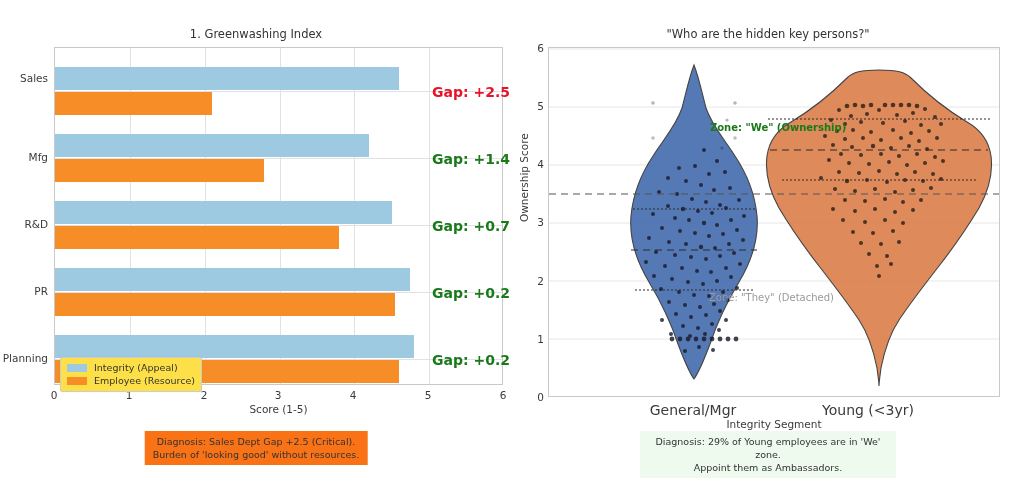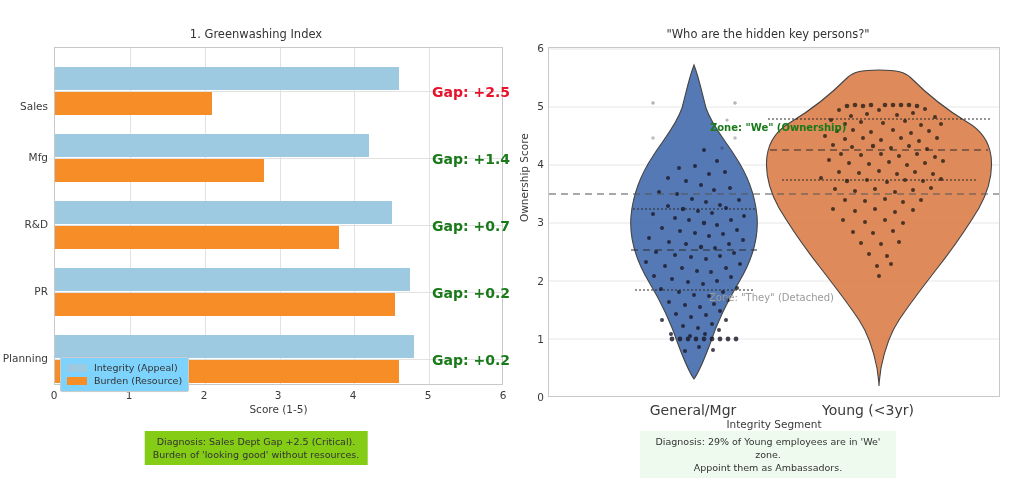--- a/index.html
+++ b/index.html
@@ -104,21 +104,21 @@
     position: absolute;
     font-size: 14px;
     font-weight: bold;
     white-space: nowrap;
   }
 
   .legend-box {
     position: absolute;
     left: 60px;
     top: 357px;
-    background: #7dd3fc;
+    background: #fde047;
     border: 1px solid #cccccc;
     border-radius: 2px;
     padding: 3px 6px 4px 6px;
     box-shadow: 0 0 2px rgba(0,0,0,0.06);
   }
   .legend-row {
     display: flex;
     align-items: center;
     height: 13px;
   }
@@ -142,21 +142,21 @@
     line-height: 13px;
     text-align: center;
     white-space: pre-line;
     padding: 4px 8px;
     color: #333333;
   }
   #bar-caption {
     left: 50%;
     transform: translateX(-50%);
     top: 431px;
-    background: #84cc16;
+    background: #f97316;
   }
   #violin-caption {
     left: 50%;
     transform: translateX(-50%);
     top: 431px;
     background: #eefaee;
   }
 
   
   #violin-title { top: 12px; }
@@ -261,21 +261,21 @@
       <div class="bar appeal" style="top:153px; left:0; width:337px"></div>
       <div class="bar reality" style="top:178px; left:0; width:284px"></div>
 
       <div class="bar appeal" style="top:220px; left:0; width:355px"></div>
       <div class="bar reality" style="top:245px; left:0; width:340px"></div>
 
       <div class="bar appeal" style="top:287px; left:0; width:359px"></div>
       <div class="bar reality" style="top:312px; left:0; width:344px"></div>
     </div>
 
-    <div class="ylab-wrap" style="top:100px">Sales</div>
+    <div class="ylab-wrap" style="top:72px">Sales</div>
     <div class="ylab-wrap" style="top:151px">Mfg</div>
     <div class="ylab-wrap" style="top:218px">R&amp;D</div>
     <div class="ylab-wrap" style="top:285px">PR</div>
     <div class="ylab-wrap clipped" style="top:352px">o Planning</div>
 
     <div class="xtick" style="left:54px">0</div>
     <div class="xtick" style="left:129px">1</div>
     <div class="xtick" style="left:204px">2</div>
     <div class="xtick" style="left:278px">3</div>
     <div class="xtick" style="left:353px">4</div>
@@ -290,21 +290,21 @@
     <div class="gap-label" style="left:432px; top:285px; color:#1a7a1a">Gap: +0.2</div>
     <div class="gap-label" style="left:432px; top:352px; color:#1a7a1a">Gap: +0.2</div>
 
     <div class="legend-box">
       <div class="legend-row">
         <span class="legend-swatch appeal"></span>
         <span class="legend-text">Integrity (Appeal)</span>
       </div>
       <div class="legend-row">
         <span class="legend-swatch reality"></span>
-        <span class="legend-text">Burden (Resource)</span>
+        <span class="legend-text">Employee (Resource)</span>
       </div>
     </div>
 
     <div class="caption" id="bar-caption">Diagnosis: Sales Dept Gap +2.5 (Critical).
 Burden of 'looking good' without resources.</div>
   </div>
 
   <div class="panel">
 
     <div class="chart-title" id="violin-title">

